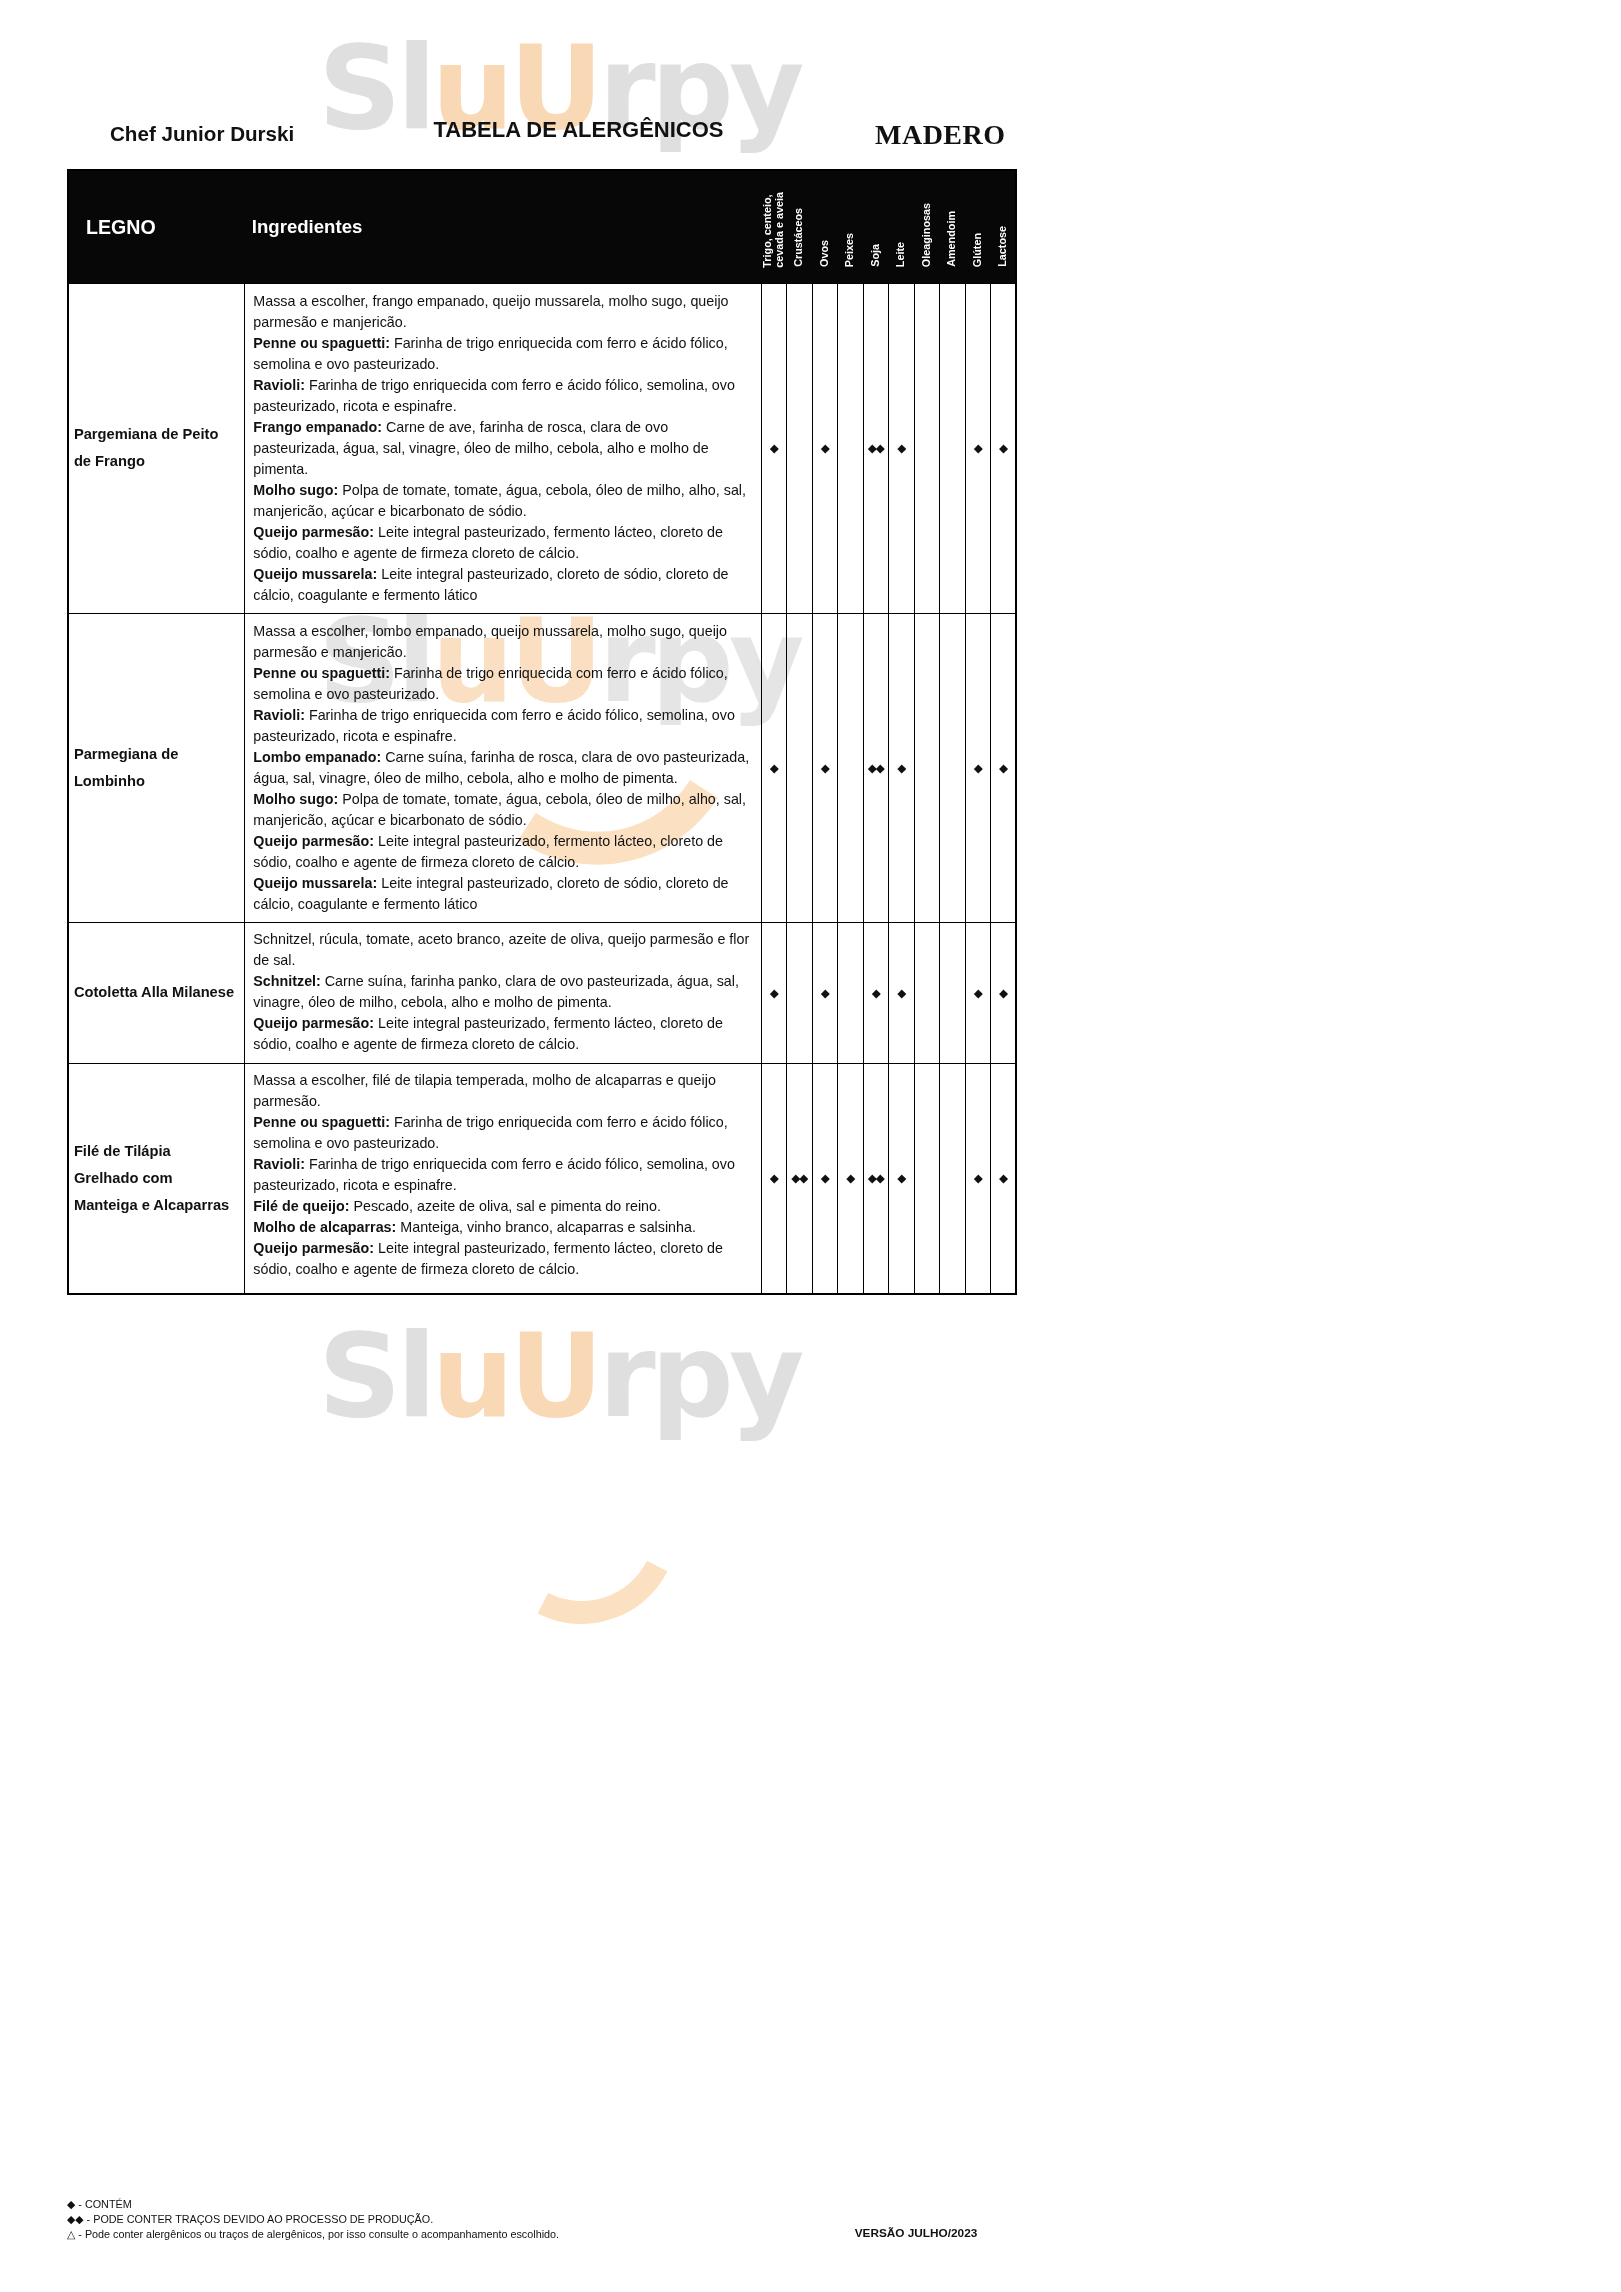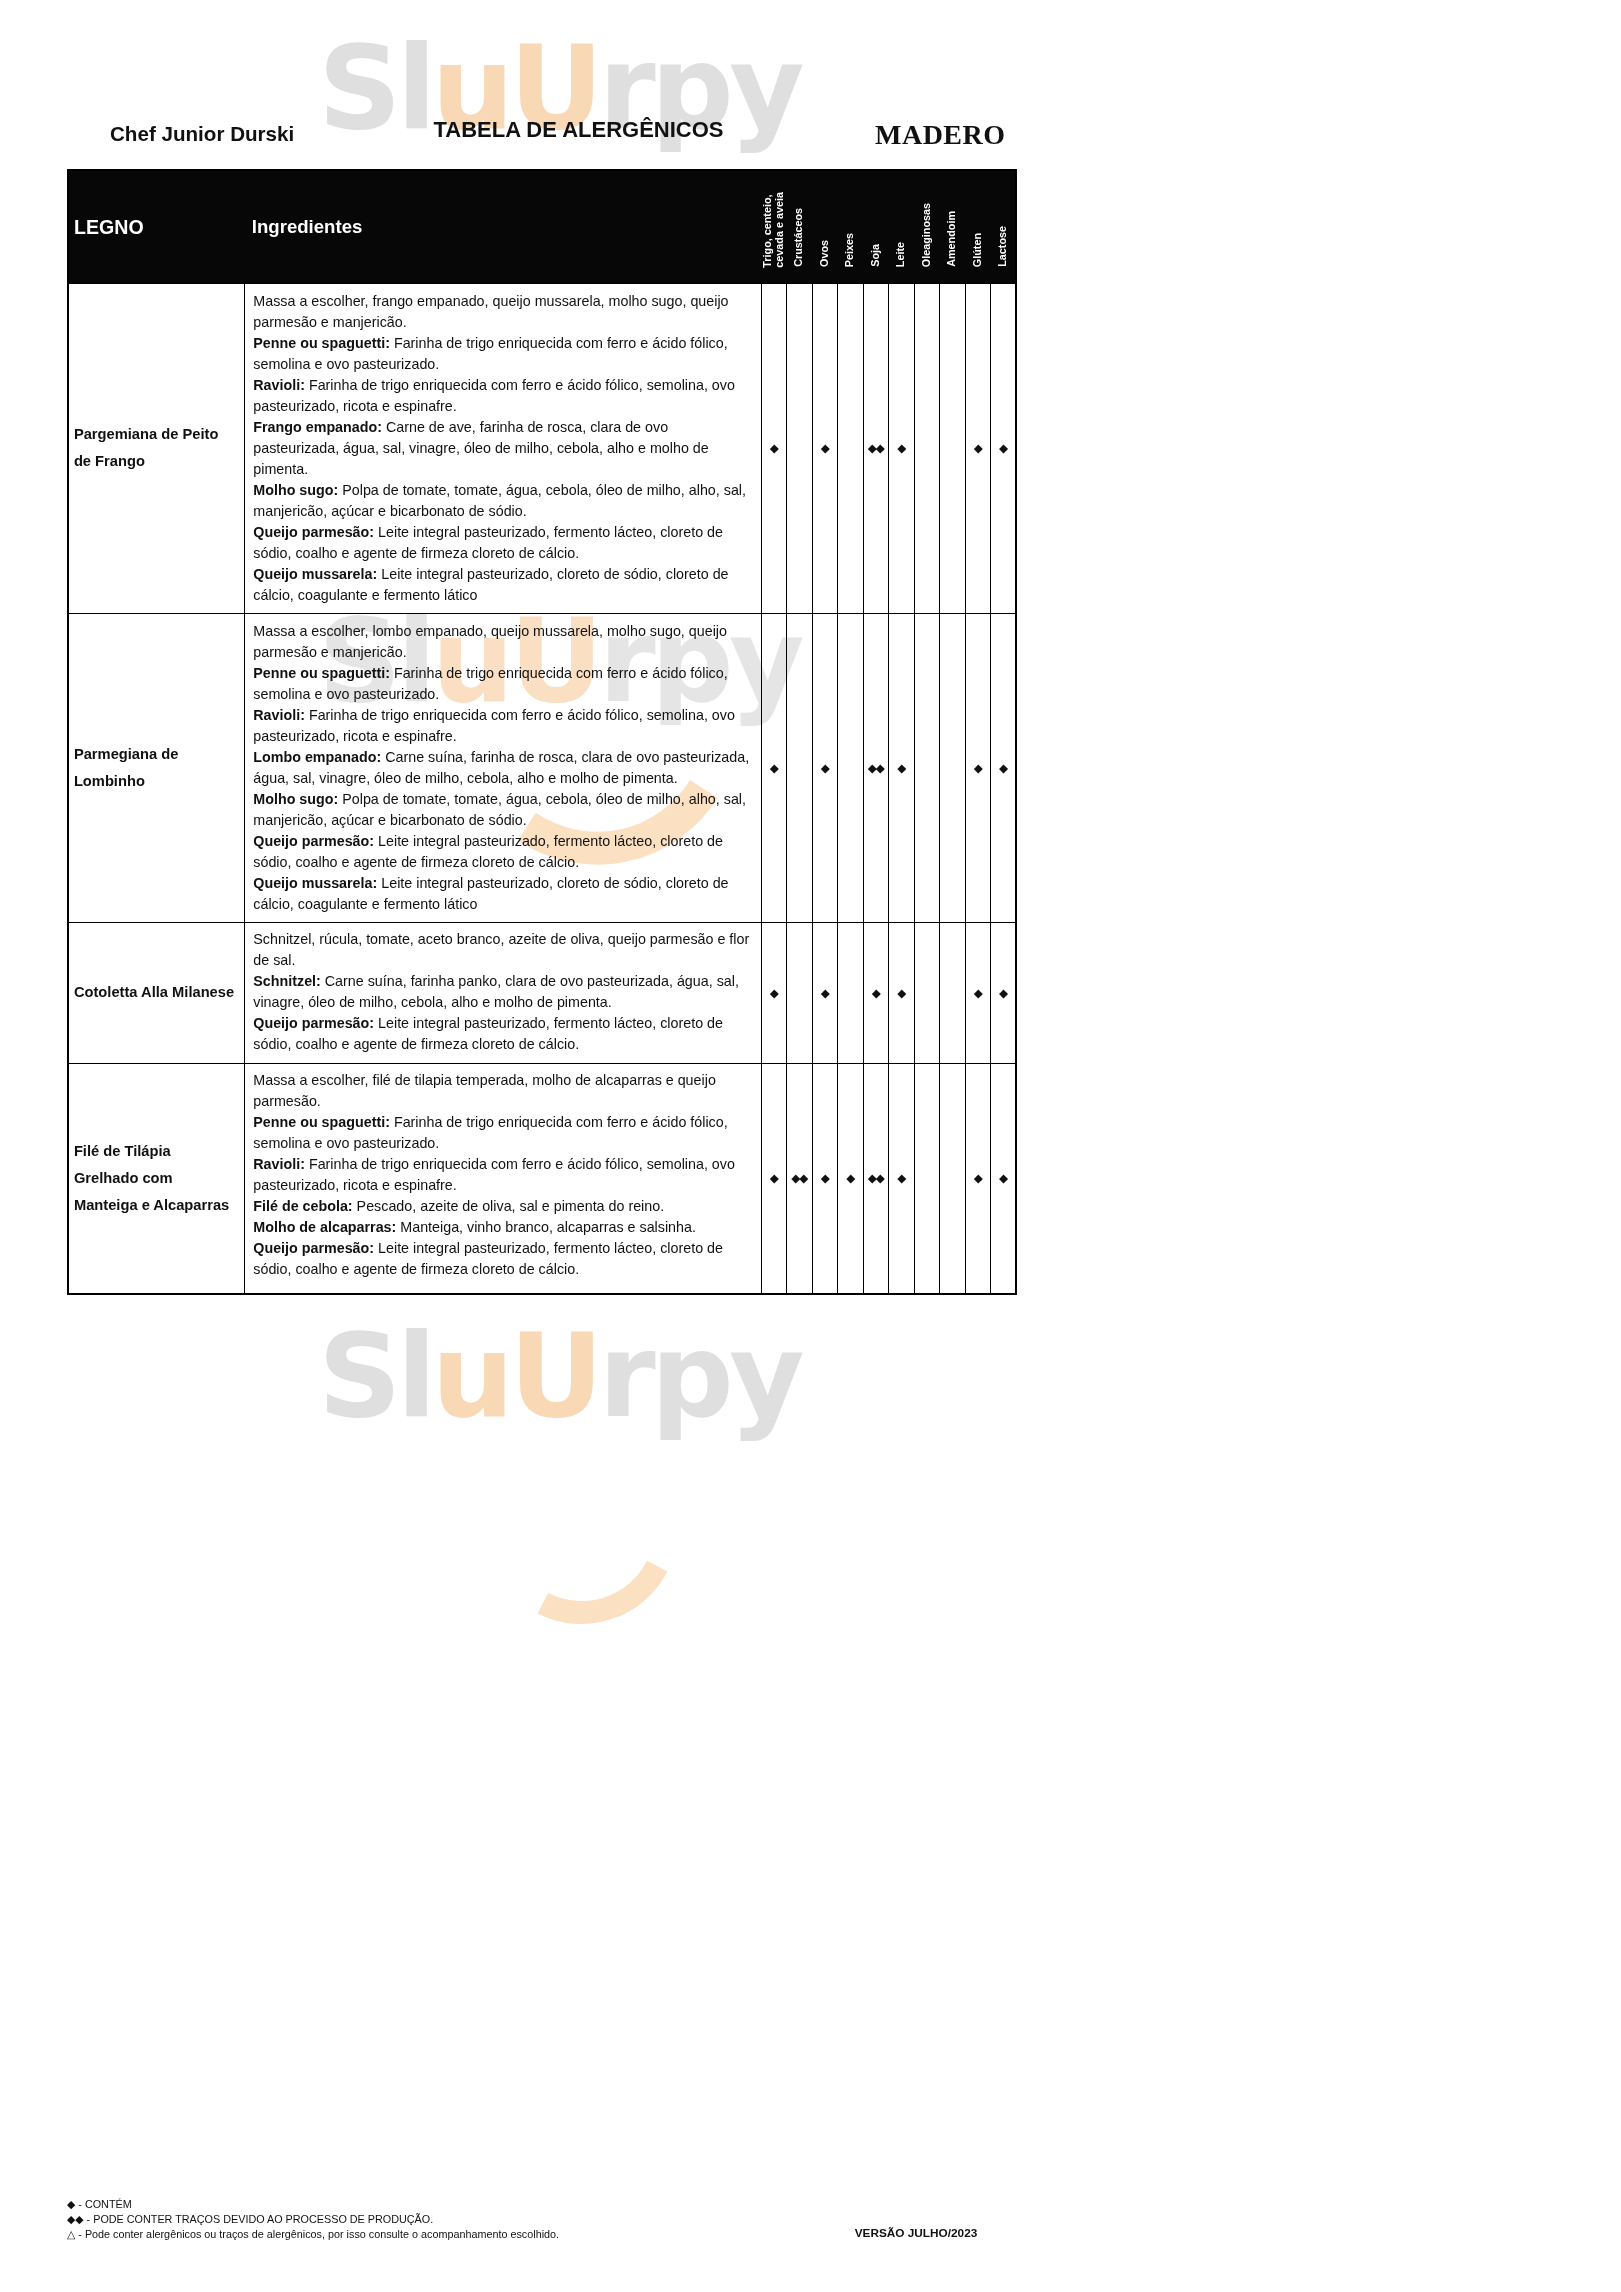--- a/index.html
+++ b/index.html
@@ -25,21 +25,21 @@
   .title{position:absolute;left:108px;top:117px;width:941px;text-align:center;
     font-size:22px;font-weight:bold;z-index:1;}
   .brand{position:absolute;left:875px;top:119px;z-index:1;
     font-family:"Liberation Serif",serif;font-size:28px;font-weight:bold;letter-spacing:0.5px;}
   
   table.allergen{
     position:absolute;left:67px;top:169px;width:948px;z-index:1;
     border-collapse:collapse;table-layout:fixed;border:2px solid #000;background:transparent;
   }
   thead th{background:#070707;color:#fff;border:0;}
-  th.th-dish{font-size:19.6px;font-weight:bold;text-align:left;padding-left:5px;
+  th.th-dish{font-size:19.6px;font-weight:bold;text-align:left;padding-left:17px;
     vertical-align:middle;height:110px;}
   th.th-ing{font-size:18.6px;font-weight:bold;text-align:left;padding-left:7.8px;vertical-align:middle;}
   th.th-allergen{vertical-align:bottom;padding:0 0 11.8px 0;text-align:center;}
   .vert{
     writing-mode:vertical-rl;transform:rotate(180deg);display:inline-block;
     font-size:10.8px;font-weight:bold;line-height:11.8px;white-space:pre-line;text-align:left;
   }
   tbody td{border:1px solid #000;background:transparent;}
   .td-dish{font-size:14.7px;font-weight:bold;padding:3.9px 4.9px;vertical-align:middle;line-height:27px;}
   .td-ing{font-size:14.3px;padding:6.9px 8.8px;vertical-align:top;line-height:21px;}
@@ -170,21 +170,21 @@
         <td class="td-mark"></td>
         <td class="td-mark">◆</td>
         <td class="td-mark">◆</td>
       </tr>
       <tr style="height: 231px;">
         <td class="td-dish">Filé de Tilápia Grelhado com Manteiga e Alcaparras</td>
         <td class="td-ing">
           <div class="ing-par">Massa a escolher, filé de tilapia temperada, molho de alcaparras e queijo parmesão.</div>
           <div class="ing-par"><b>Penne ou spaguetti: </b>Farinha de trigo enriquecida com ferro e ácido fólico, semolina e ovo pasteurizado.</div>
           <div class="ing-par"><b>Ravioli: </b>Farinha de trigo enriquecida com ferro e ácido fólico, semolina, ovo pasteurizado, ricota e espinafre.</div>
-          <div class="ing-par"><b>Filé de cebola: </b>Pescado, azeite de oliva, sal e pimenta do reino.</div>
+          <div class="ing-par"><b>Filé de queijo: </b>Pescado, azeite de oliva, sal e pimenta do reino.</div>
           <div class="ing-par"><b>Molho de alcaparras: </b>Manteiga, vinho branco, alcaparras e salsinha.</div>
           <div class="ing-par"><b>Queijo parmesão: </b>Leite integral pasteurizado, fermento lácteo, cloreto de sódio, coalho e agente de firmeza cloreto de cálcio.</div>
         </td>
         <td class="td-mark">◆</td>
         <td class="td-mark">◆◆</td>
         <td class="td-mark">◆</td>
         <td class="td-mark">◆</td>
         <td class="td-mark">◆◆</td>
         <td class="td-mark">◆</td>
         <td class="td-mark"></td>

